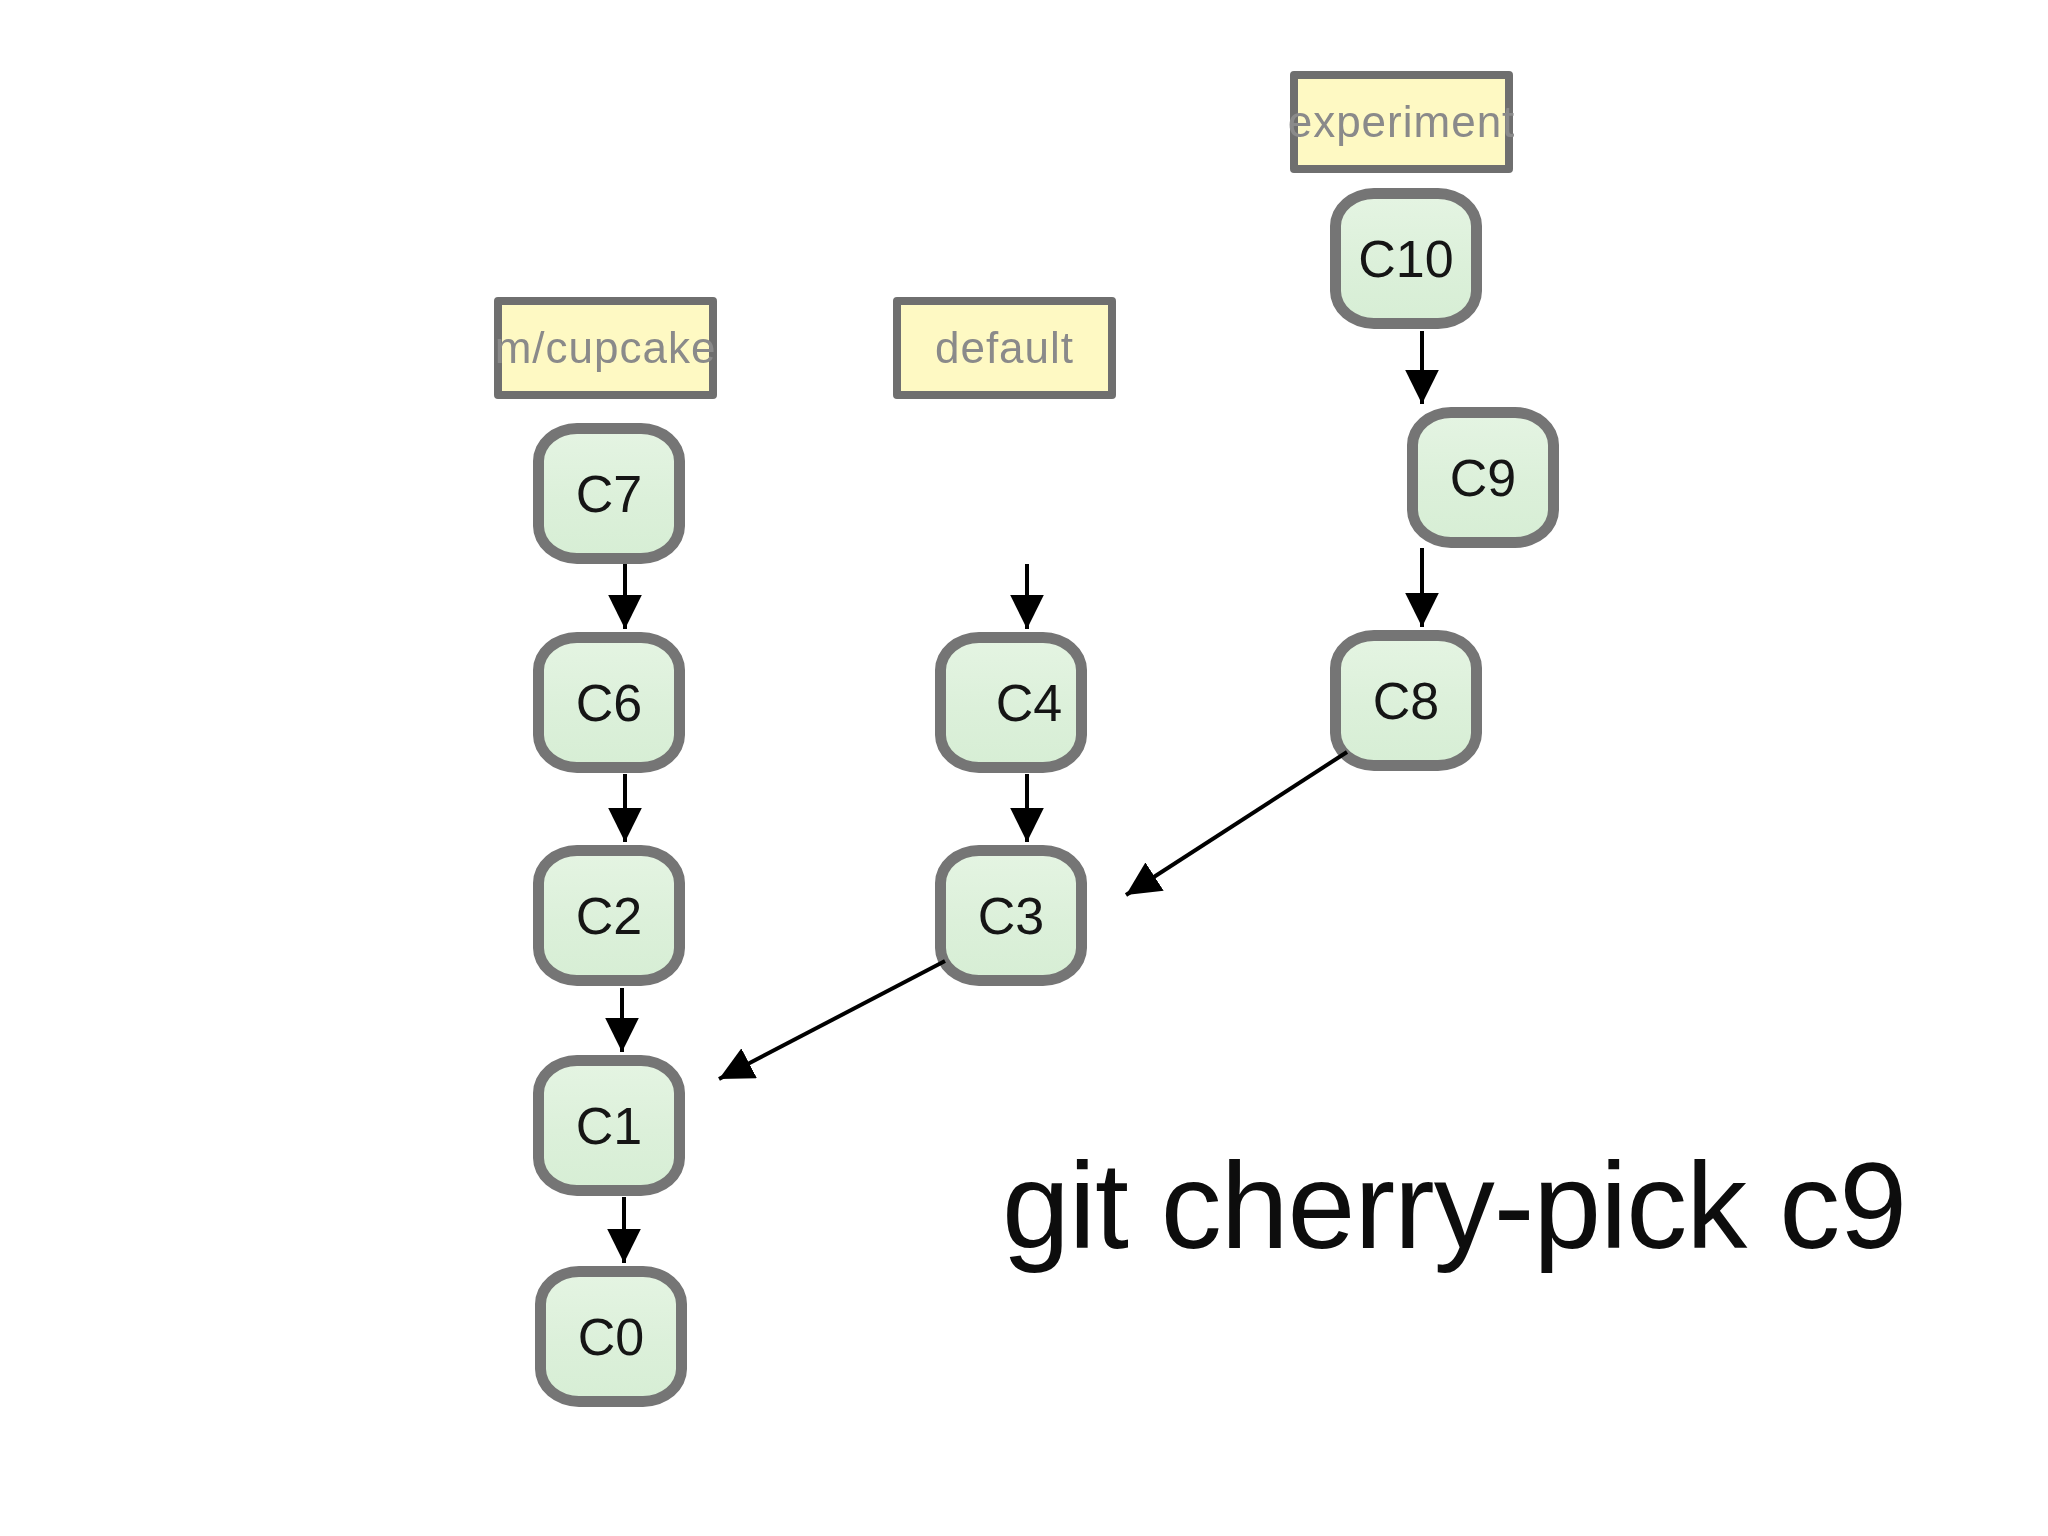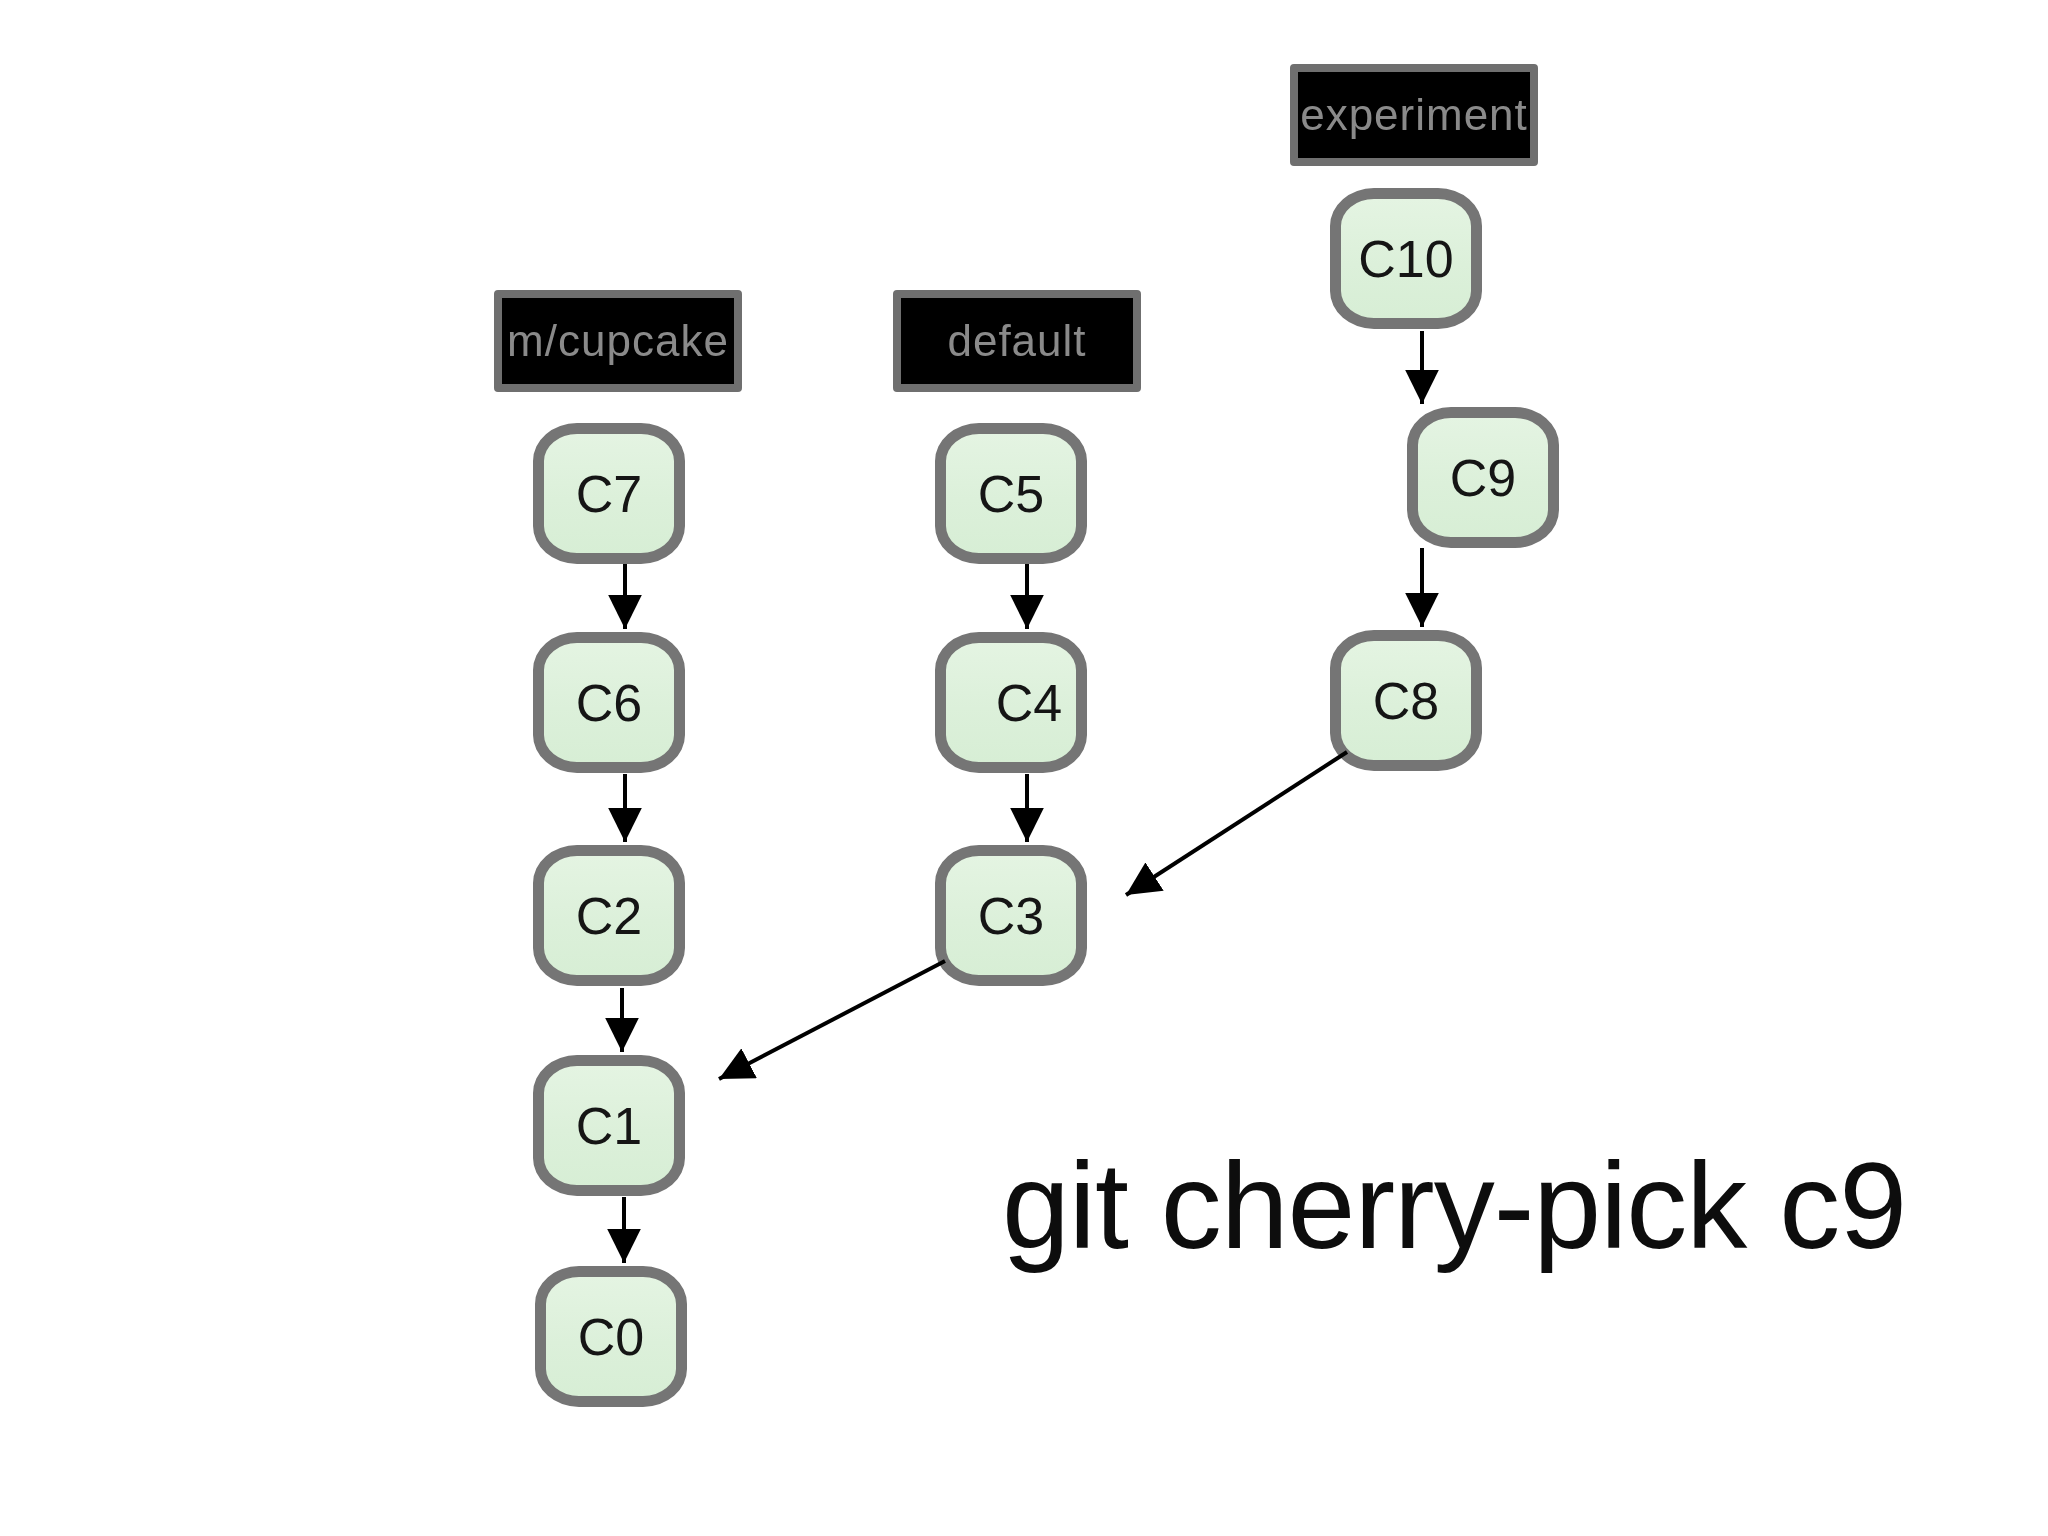--- a/index.html
+++ b/index.html
@@ -12,32 +12,33 @@
     width: 2048px;
     height: 1536px;
     background: #ffffff;
     overflow: hidden;
     font-family: "Liberation Sans", sans-serif;
   }
 
   
   .branch-label {
     position: absolute;
-    width: 248px;
+    width: 223px;
     height: 102px;
     box-sizing: border-box;
-    background: #000000;
+    background: #fef9c3;
     border: 8px solid #6f6f6f;
     border-radius: 4px;
     display: flex;
     align-items: center;
     justify-content: center;
     font-size: 44px;
     color: #8a8a8a;
     letter-spacing: 1px;
+    margin-top: 7px;
   }
   .bl-cupcake    { left: 494px;  top: 290px; }
   .bl-default    { left: 893px;  top: 290px; justify-content: center; }
   .bl-experiment { left: 1290px; top: 64px;  }
 
   
   .commit-node {
     position: absolute;
     width: 152px;
     height: 141px;
@@ -110,23 +111,20 @@
   </div>
   <div class="commit-node n-c8">
     <span>C8</span>
   </div>
   <div class="commit-node n-c7">
     <span>C7</span>
   </div>
   <div class="commit-node n-c6">
     <span>C6</span>
   </div>
-  <div class="commit-node n-c5">
-    <span>C5</span>
-  </div>
   <div class="commit-node n-c4">
     <span>C4</span>
   </div>
   <div class="commit-node n-c3">
     <span>C3</span>
   </div>
   <div class="commit-node n-c2">
     <span>C2</span>
   </div>
   <div class="commit-node n-c1">

